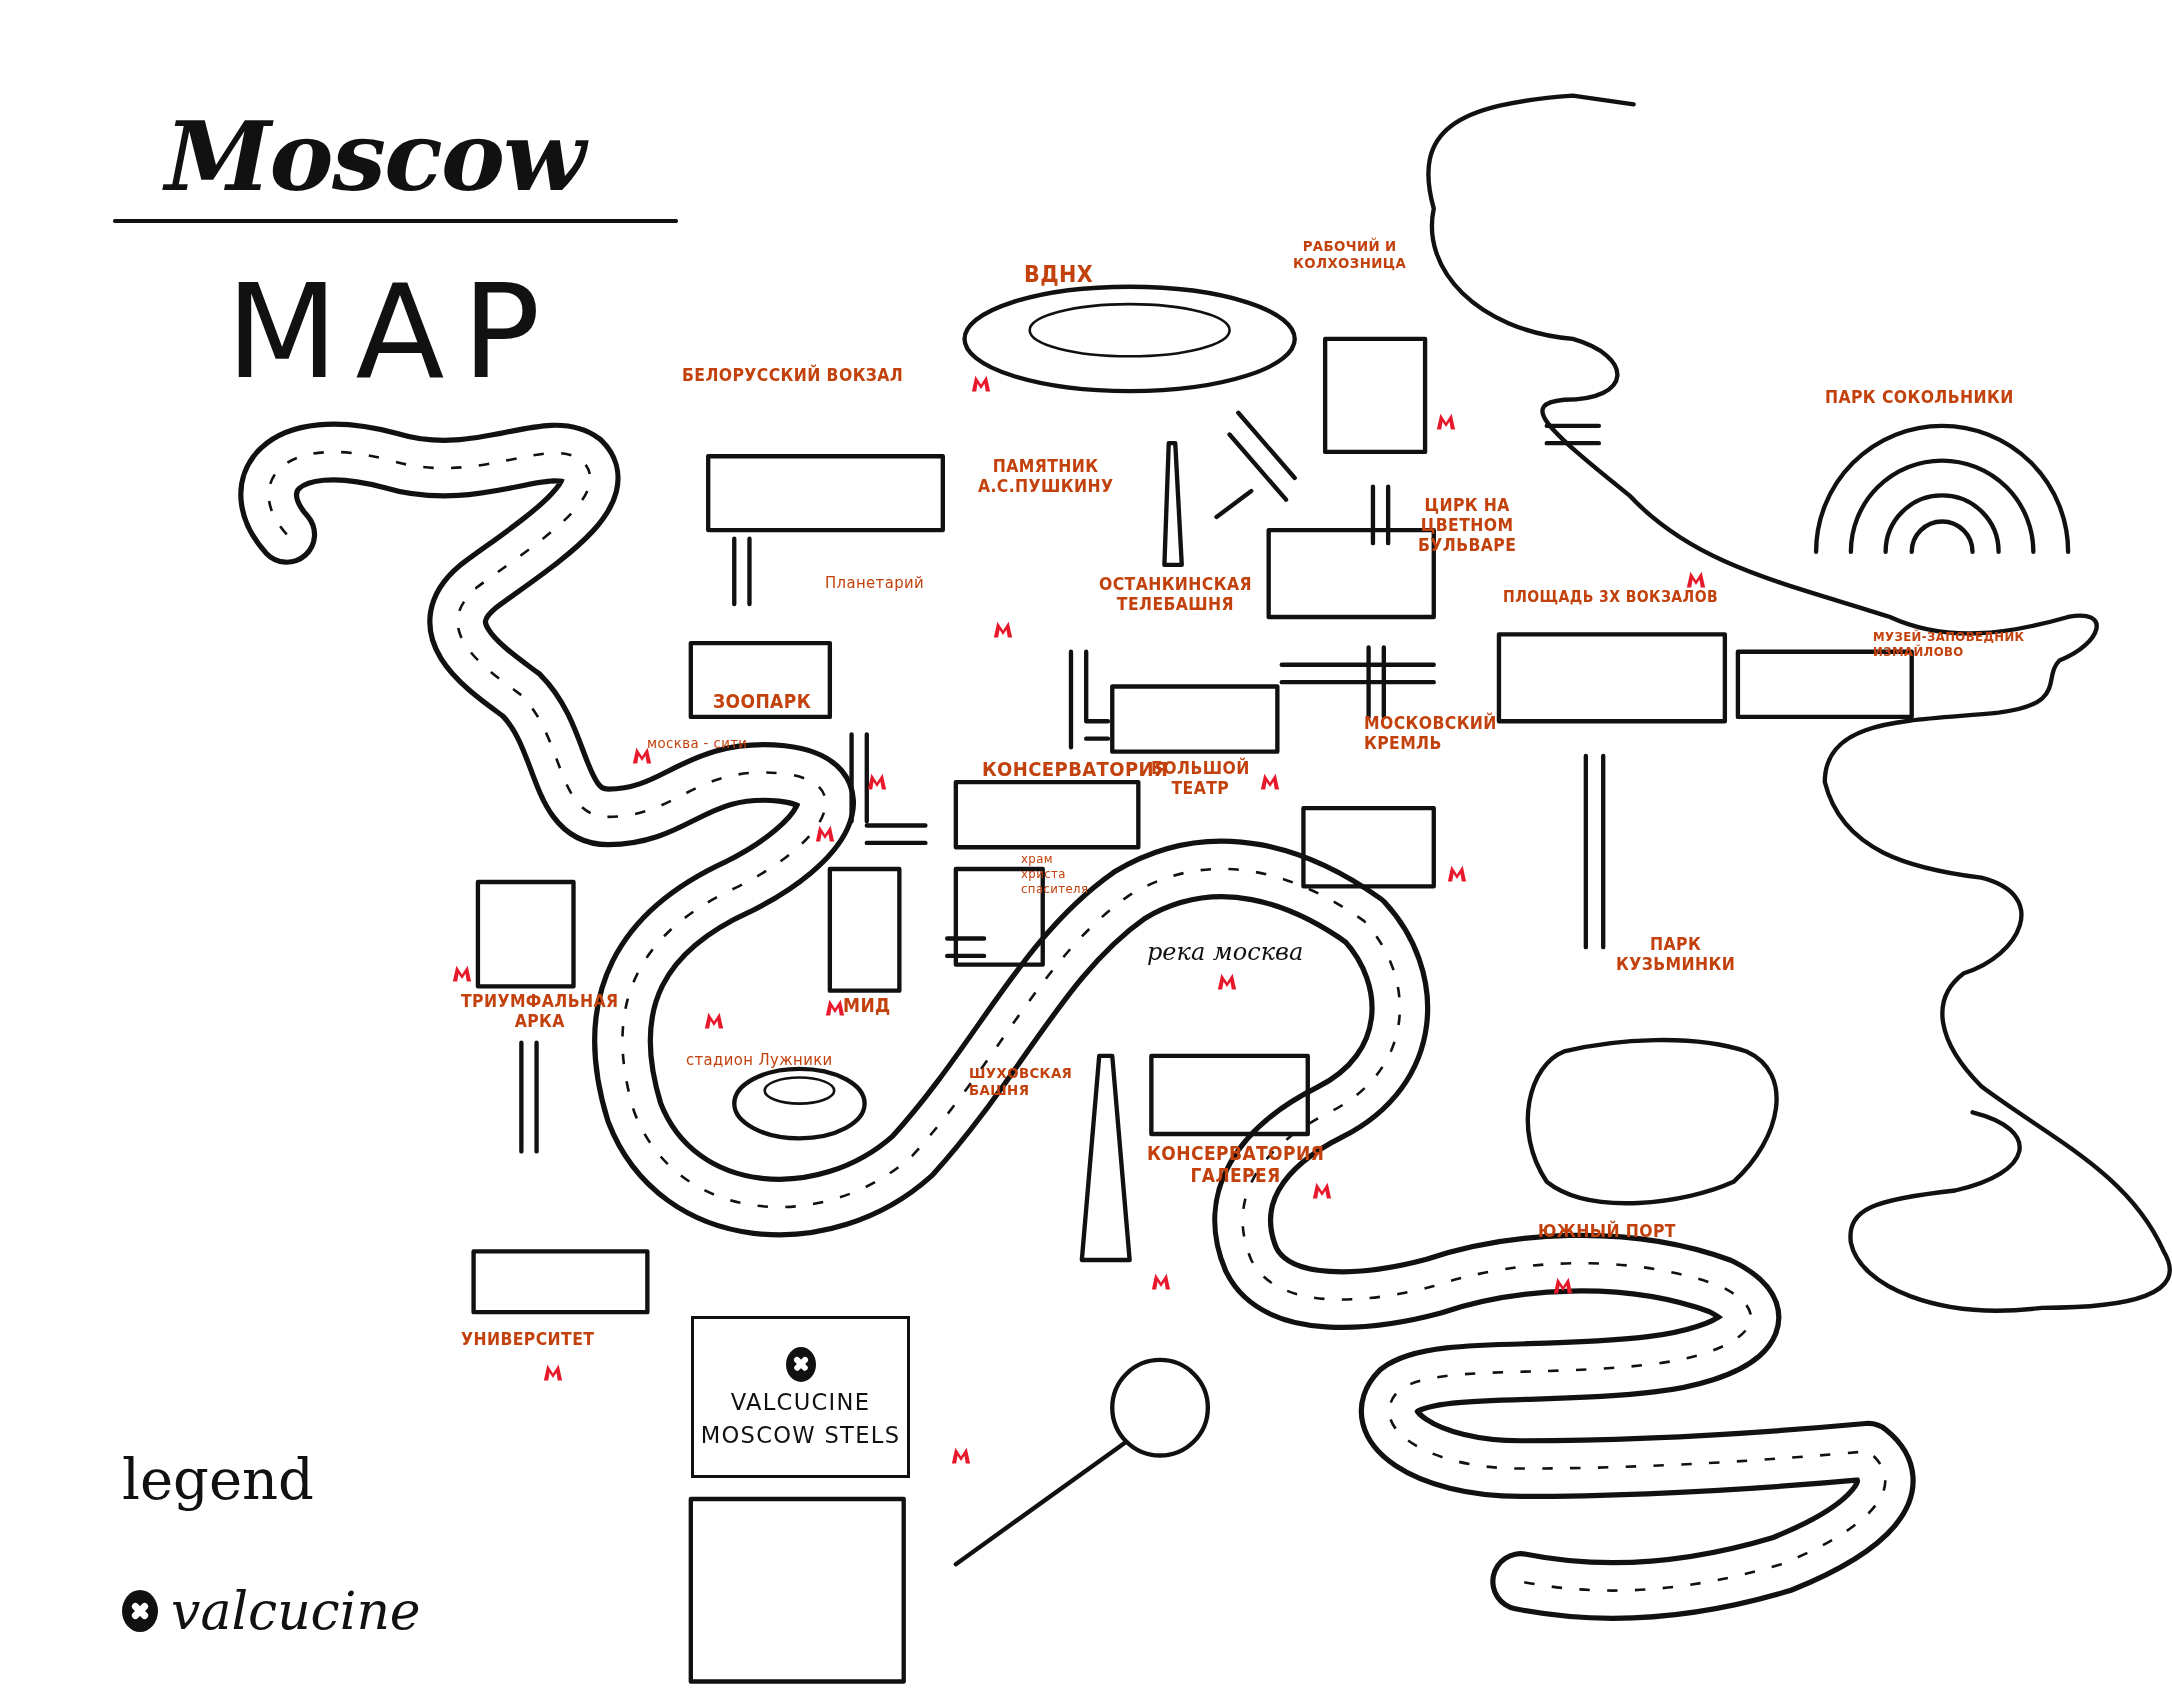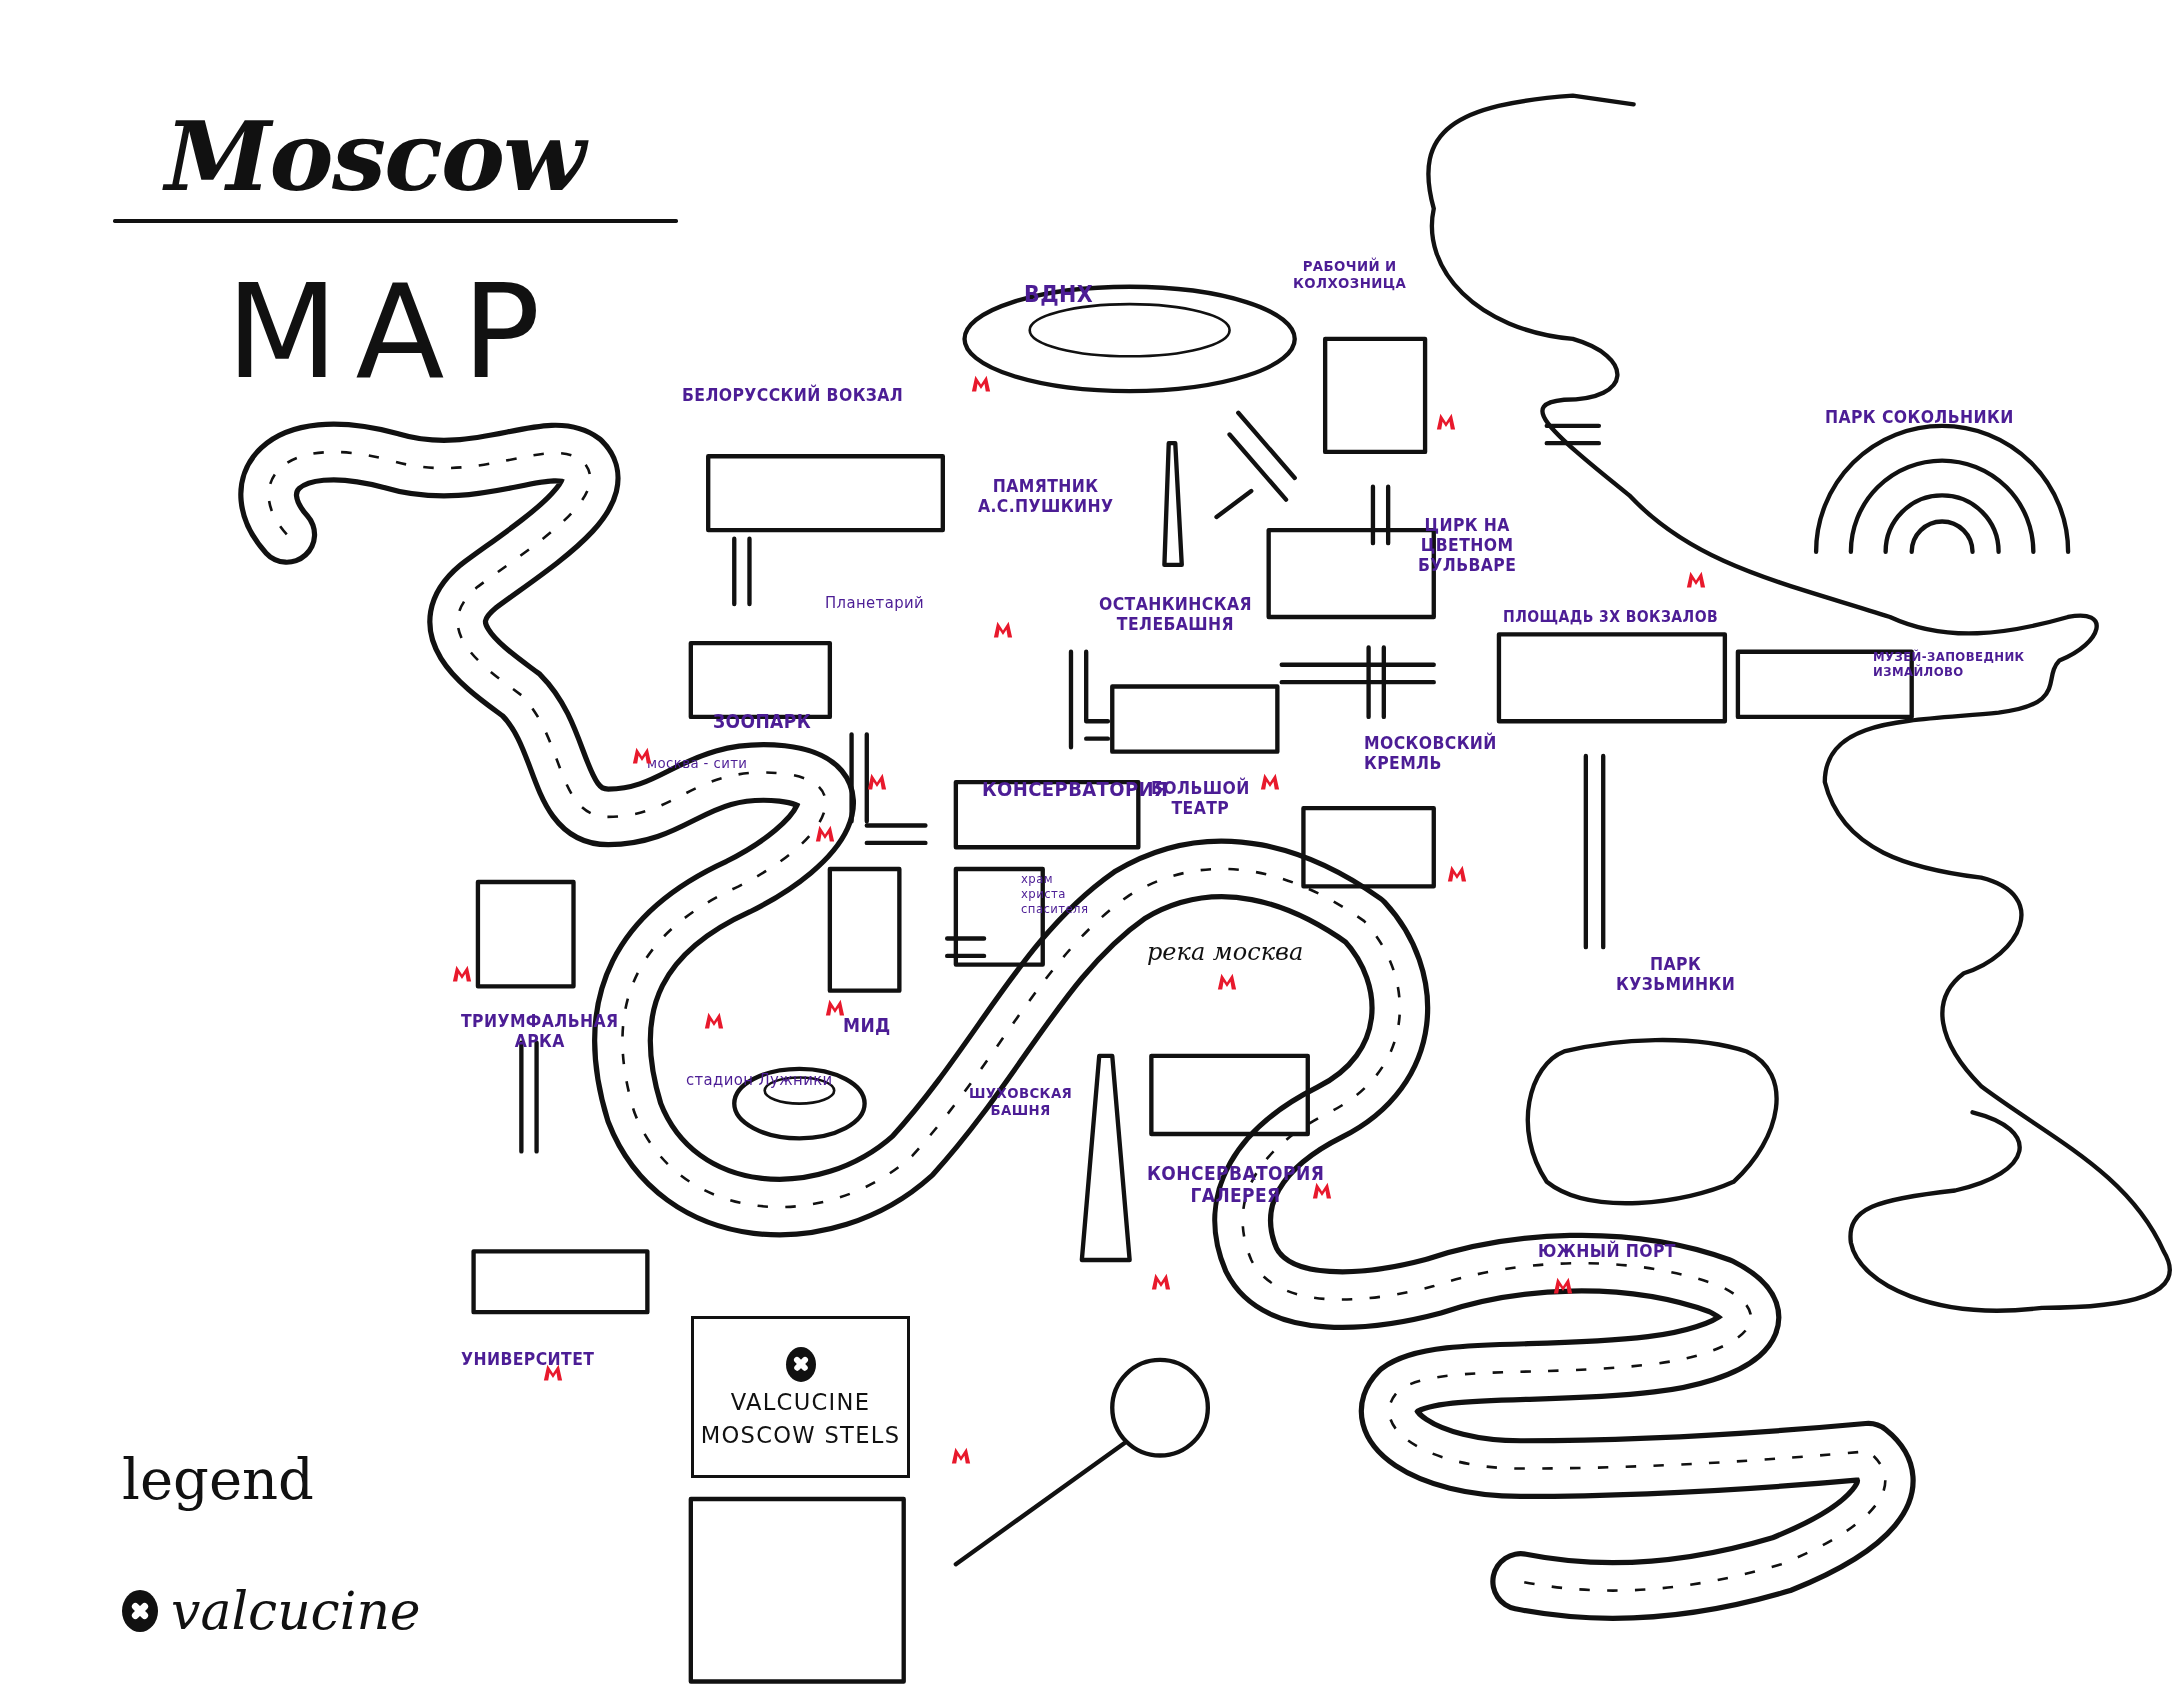--- a/index.html
+++ b/index.html
@@ -1,21 +1,21 @@
 <!DOCTYPE html>
 <html style="font-size:7px"><head>
 <meta charset="utf-8">
 <style>
   html,body{margin:0;padding:0;background:#fff;}
   body{width:2344px;height:1708px;position:relative;overflow:hidden;font-family:"DejaVu Sans",sans-serif;color:#111;}
   svg#map{position:absolute;left:0;top:0;width:2344px;height:1708px;}
   .ink{fill:none;stroke:#111;stroke-width:10;stroke-linecap:round;stroke-linejoin:round;}
   .ink-thin{fill:none;stroke:#111;stroke-width:6;stroke-linecap:round;stroke-linejoin:round;}
   .river{fill:#fff;stroke:#111;stroke-width:12;}
-  .lbl{position:absolute;font-family:"DejaVu Sans Condensed","DejaVu Sans",sans-serif;font-weight:bold;font-size:17.4px;letter-spacing:0.4px;line-height:1.15;text-align:center;white-space:pre;color:#4c1d95;margin-top:20px;}
+  .lbl{position:absolute;font-family:"DejaVu Sans Condensed","DejaVu Sans",sans-serif;font-weight:bold;font-size:17.4px;letter-spacing:0.4px;line-height:1.15;text-align:center;white-space:pre;color:#c2410c;}
   .lbl.small{font-weight:normal;font-size:16.5px;}
   .lbl.tiny{font-weight:normal;font-size:13px;text-align:left;}
   .metro{position:absolute;width:20px;height:17.4px;}
   .title-script{position:absolute;left:165px;top:100px;font-family:"DejaVu Serif",serif;font-style:italic;font-size:96px;font-weight:bold;letter-spacing:-1.7px;}
   .title-rule{position:absolute;left:113px;top:219px;width:565px;height:3.5px;background:#111;border-radius:1.7px;}
   .title-map{position:absolute;left:226px;top:256px;font-family:"DejaVu Sans",sans-serif;font-weight:normal;font-size:130px;letter-spacing:17.4px;}
   .legend-title{position:absolute;left:122px;top:1447px;font-family:"DejaVu Serif",serif;font-size:56px;}
   .legend-item{position:absolute;left:122px;top:1581px;display:flex;align-items:center;gap:13px;}
   .legend-item .dot{width:36px;height:42px;border-radius:50%;background:#111;position:relative;}
   .legend-item .dot::before,.legend-item .dot::after{content:"";position:absolute;left:50%;top:50%;width:7px;height:20px;background:#fff;border-radius:3.5px;}
@@ -123,21 +123,21 @@
 ТЕАТР</div>
 <div class="lbl" style="left:1364px;top:713px;text-align:left;">МОСКОВСКИЙ
 КРЕМЛЬ</div>
 <div class="lbl tiny" style="left:1021px;top:852px;">храм
 христа
 спасителя</div>
 <div class="lbl" style="left:461px;top:991px;">ТРИУМФАЛЬНАЯ
 АРКА</div>
 <div class="lbl" style="left:843px;top:995px;font-size:19px;">МИД</div>
 <div class="lbl small" style="left:686px;top:1051px;">стадион Лужники</div>
-<div class="lbl" style="left:969px;top:1064px;font-size:14.8px;text-align:center;">ШУХОВСКАЯ
+<div class="lbl" style="left:969px;top:1064px;font-size:14.8px;text-align:left;">ШУХОВСКАЯ
 БАШНЯ</div>
 <div class="lbl" style="left:1147px;top:1143px;font-size:19px;">КОНСЕРВАТОРИЯ
 ГАЛЕРЕЯ</div>
 <div class="lbl" style="left:1616px;top:934px;">ПАРК
 КУЗЬМИНКИ</div>
 <div class="lbl" style="left:1538px;top:1221px;">ЮЖНЫЙ ПОРТ</div>
 <div class="lbl" style="left:461px;top:1329px;">УНИВЕРСИТЕТ</div>
 
 <div class="river-label" style="left:1147px;top:938px;">река москва</div>
 

